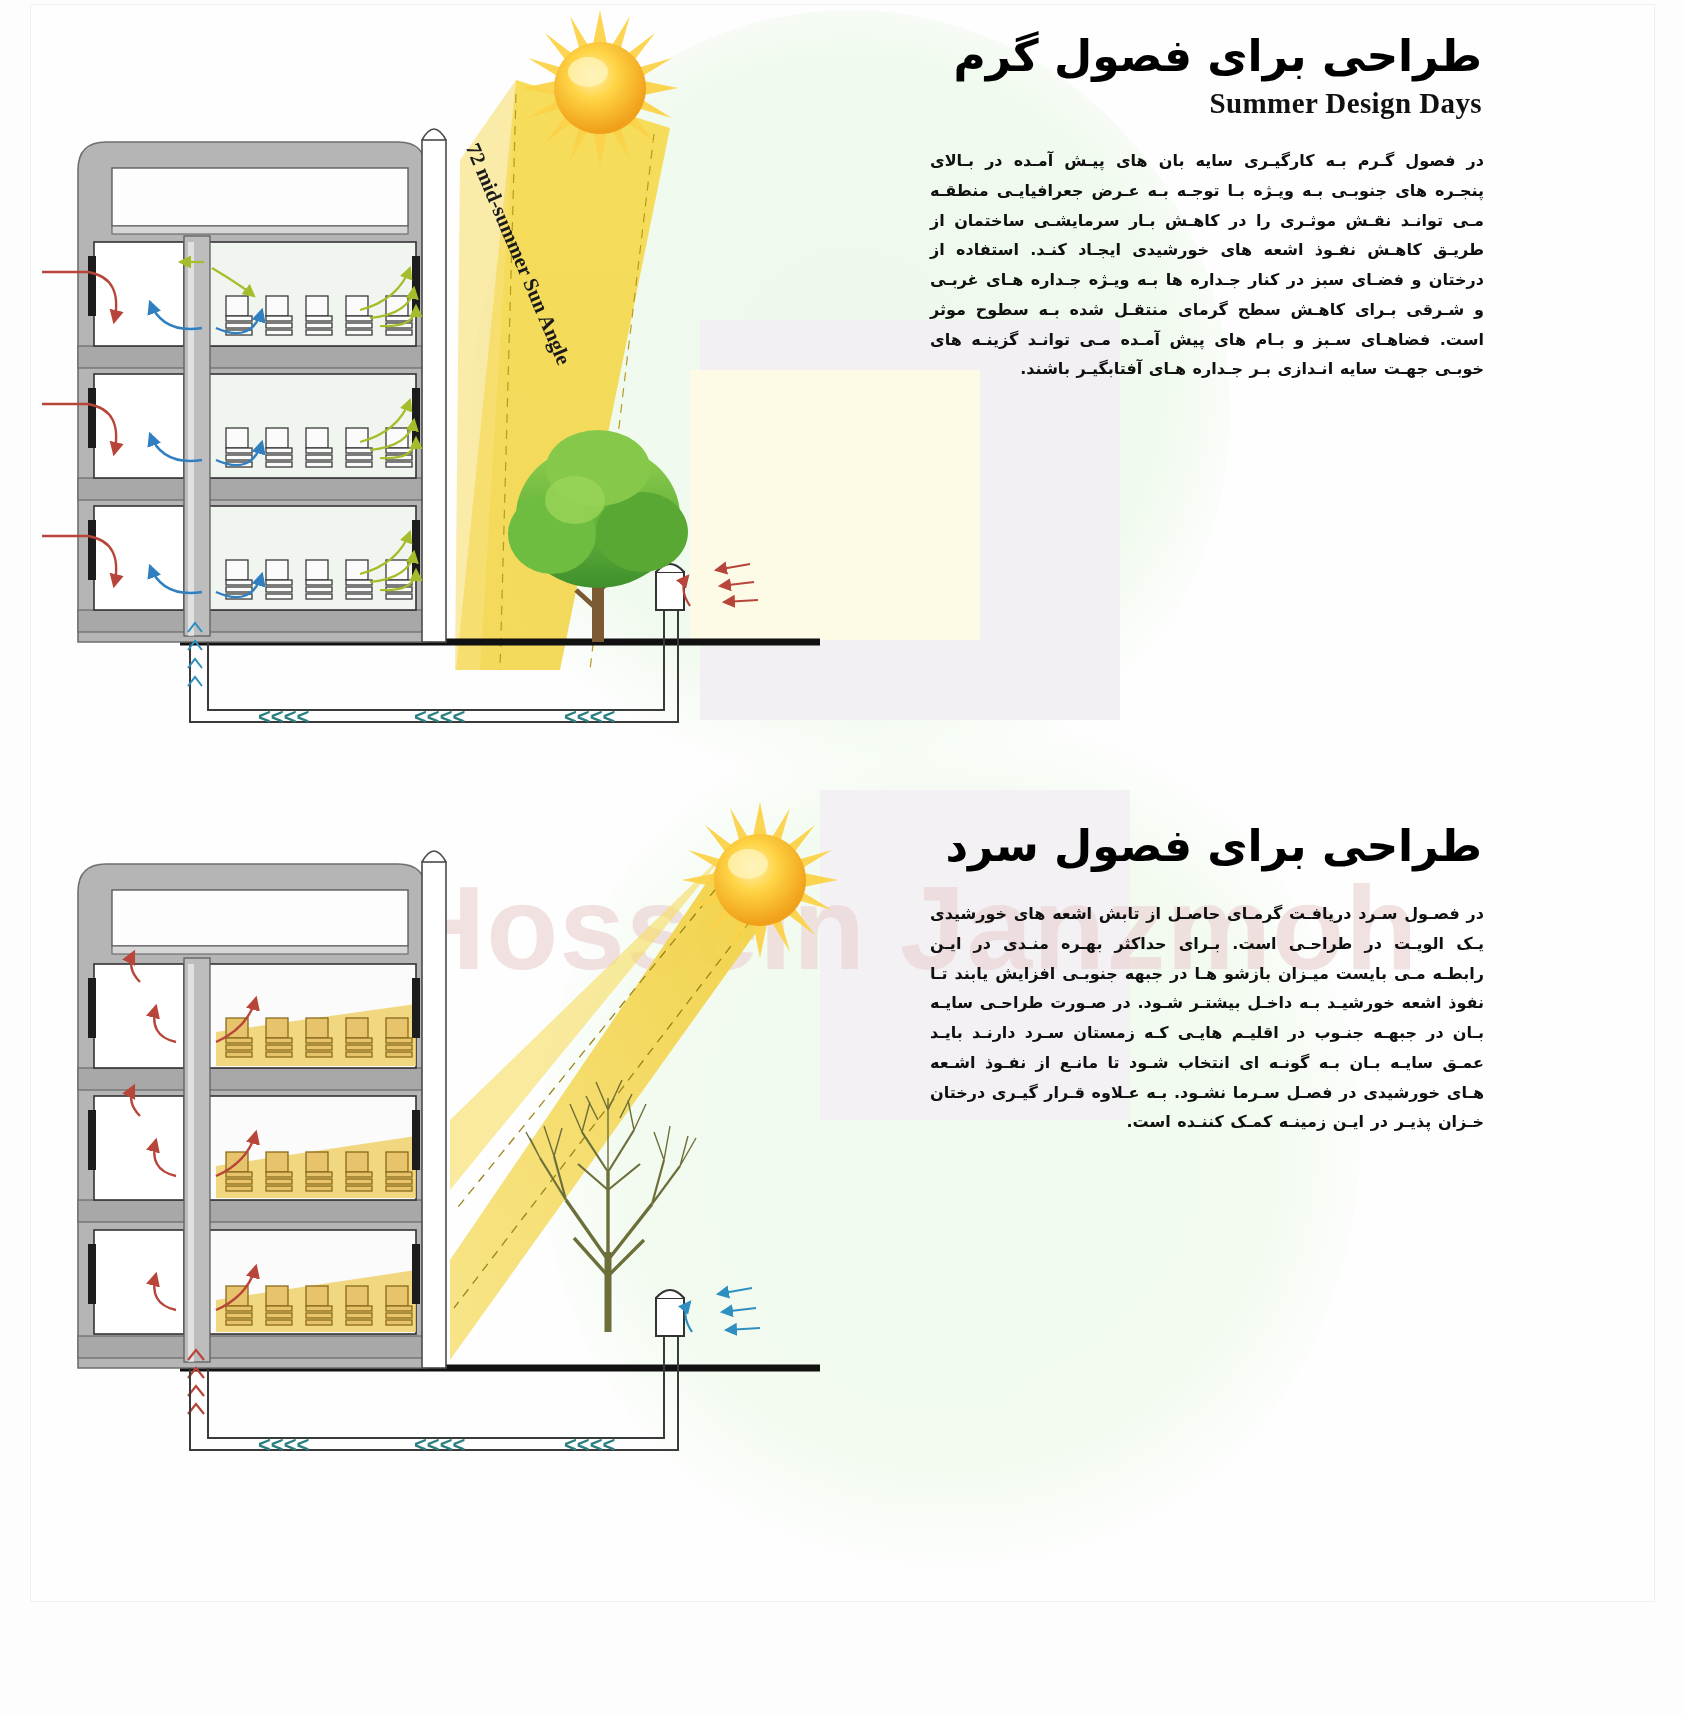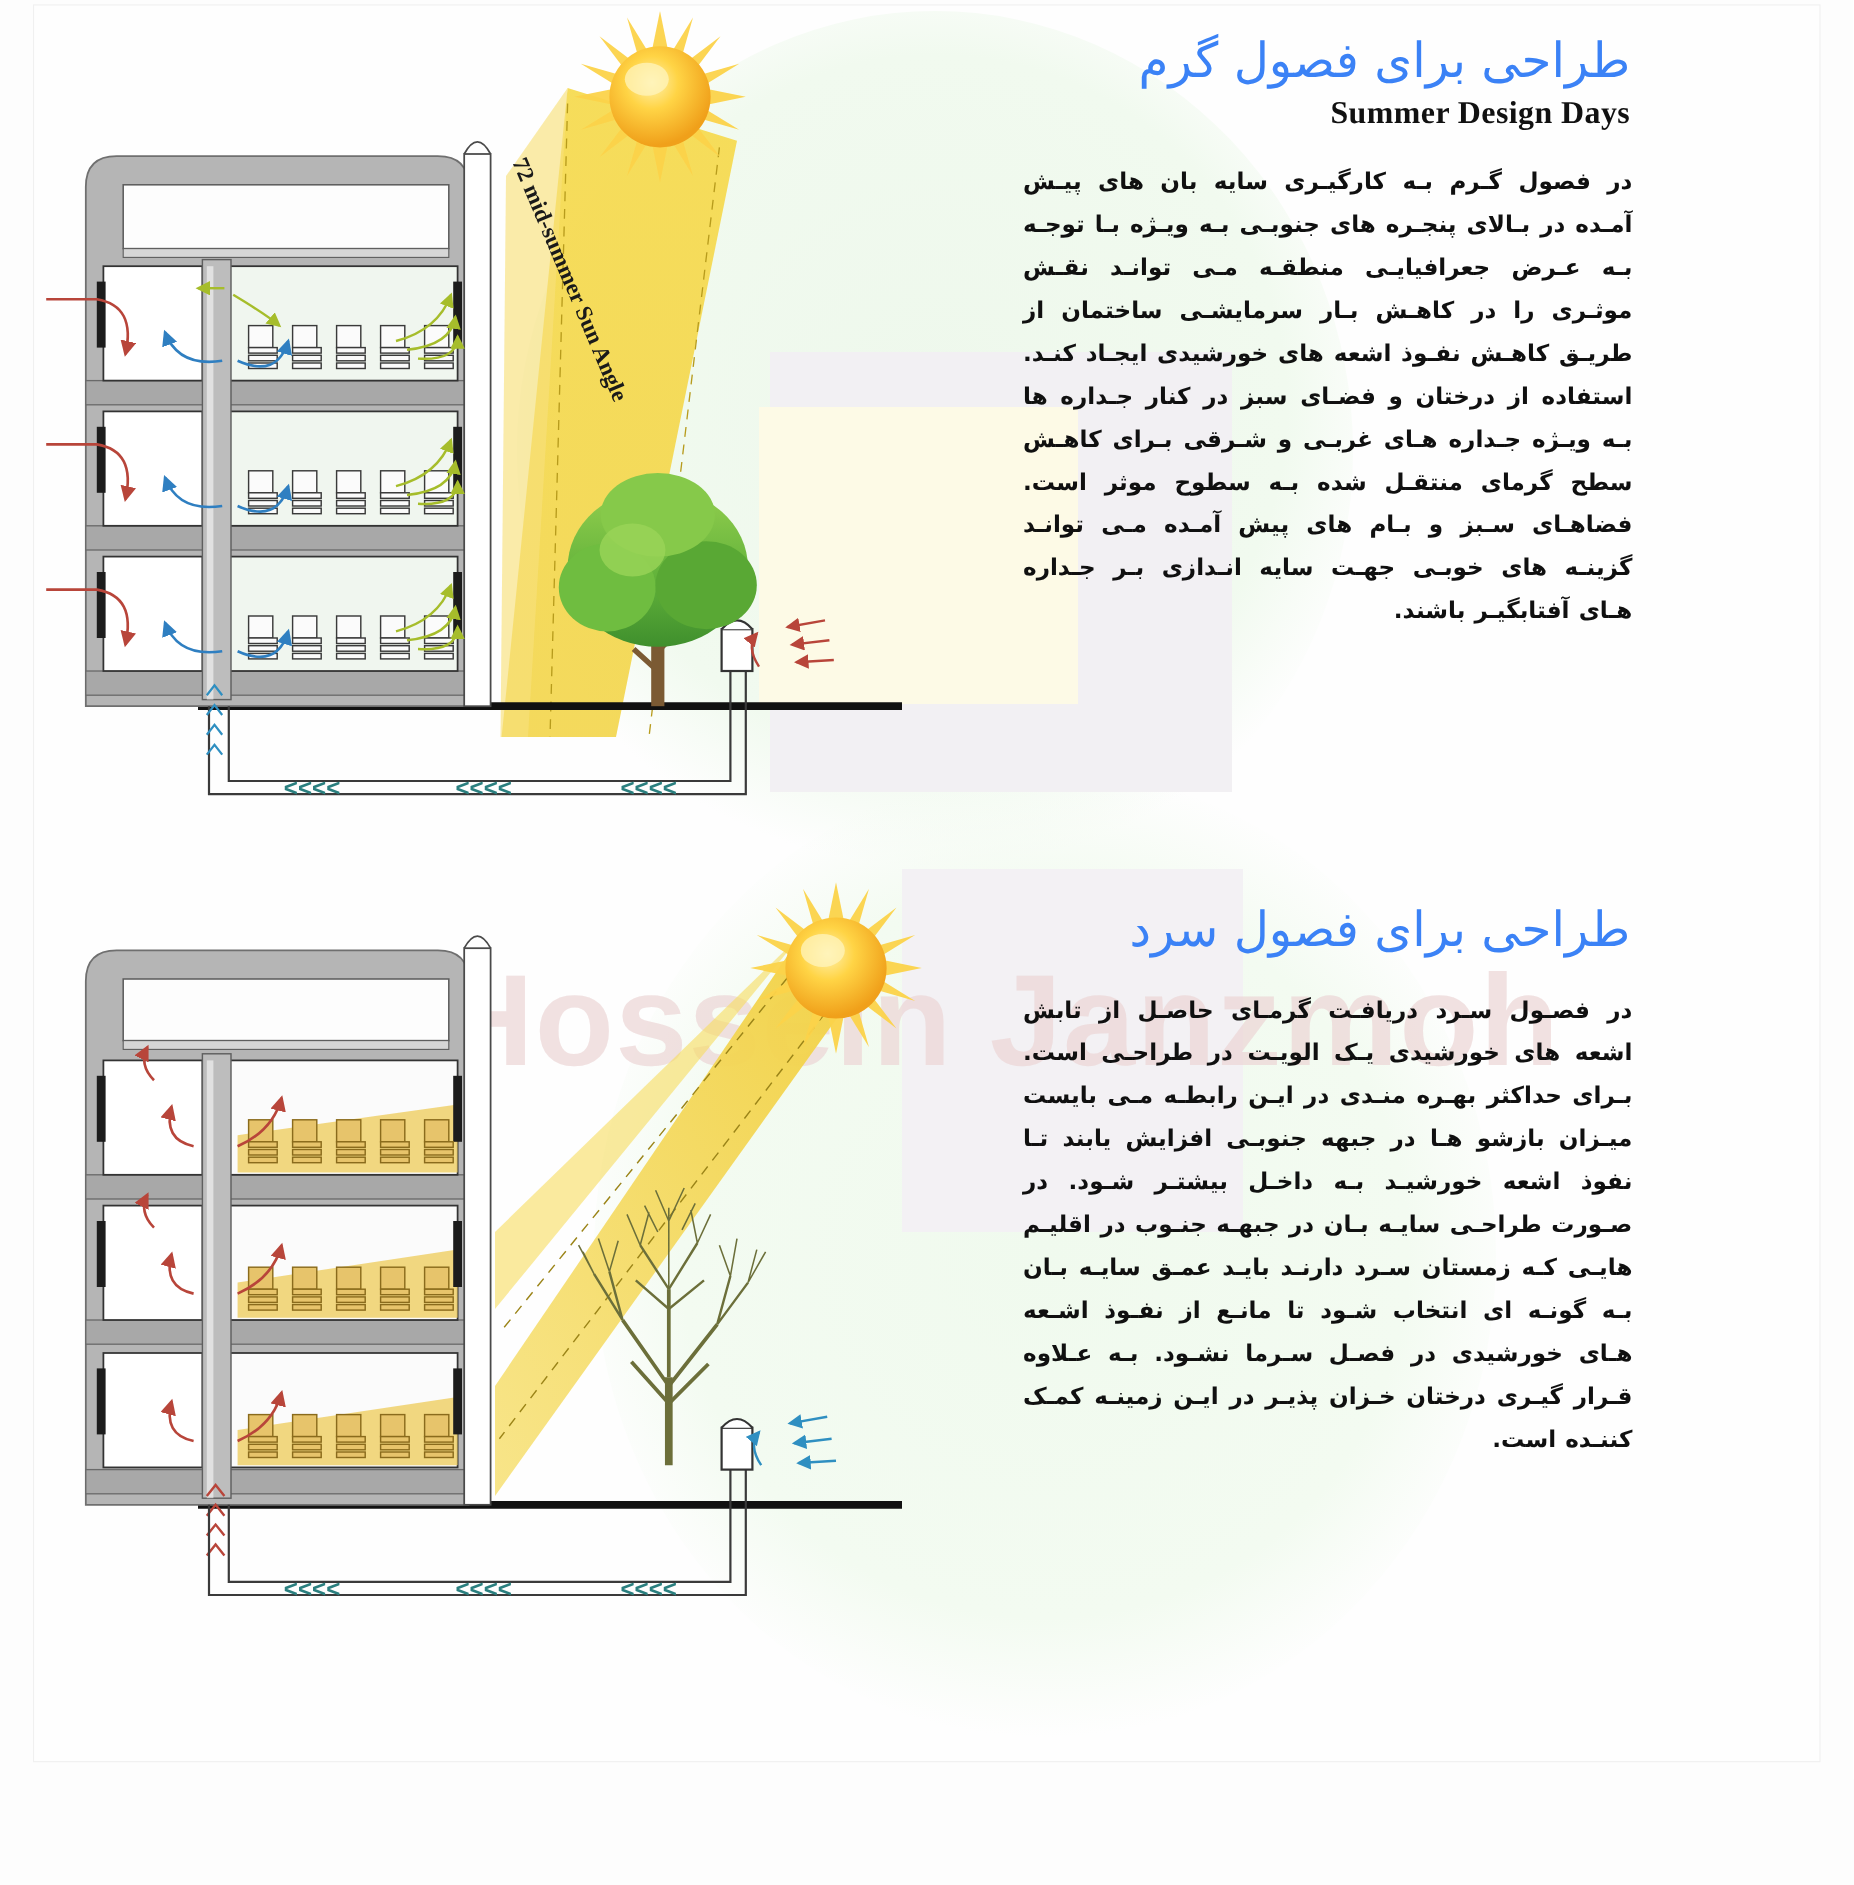--- a/index.html
+++ b/index.html
@@ -47,41 +47,41 @@
     pointer-events: none;
   }
 
   
   .text-col { position: absolute; width: 560px; left: 930px; }
   #summer-col { top: 28px; }
   #winter-col { top: 818px; }
   .h-fa {
     direction: rtl; text-align: right;
     font-family: "DejaVu Sans", sans-serif;
-    font-weight: normal;
+    font-weight: bold;
     font-size: 44px;
-    color: #3b82f6;
+    color: #000000;
     line-height: 1.25;
     padding-right: 8px;
   }
   .h-en {
     text-align: right;
     font-family: "Liberation Serif", serif;
     font-weight: bold;
     font-size: 29px;
     color: #111;
     letter-spacing: 0.4px;
     margin-top: 4px;
     padding-right: 8px;
   }
   .body-fa {
     direction: rtl; text-align: justify;
     font-family: "DejaVu Sans", sans-serif;
     font-weight: bold;
-    font-size: 21px;
+    font-size: 16px;
     line-height: 1.86;
     color: #101010;
     margin-top: 26px;
     padding-right: 6px;
     word-spacing: 1px;
   }
 
   
   #caption {
     position: absolute; left: 0; top: 1612px; width: 1685px;

